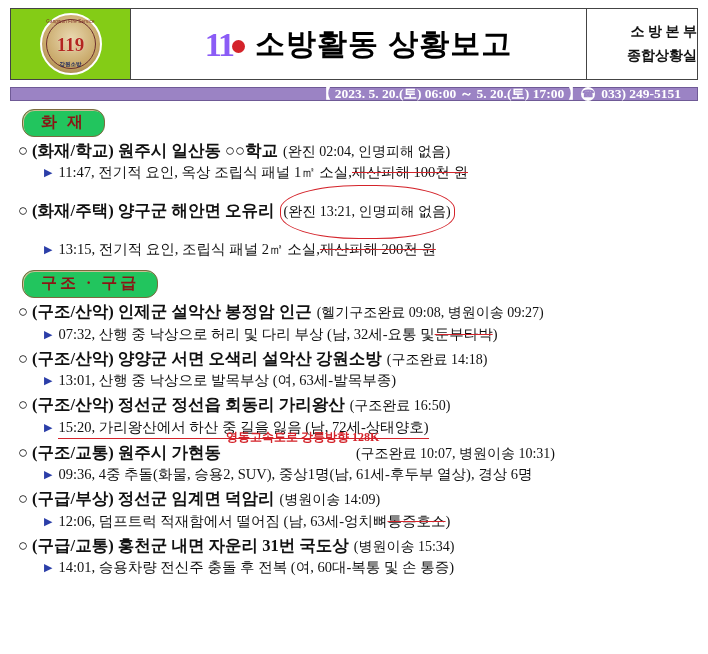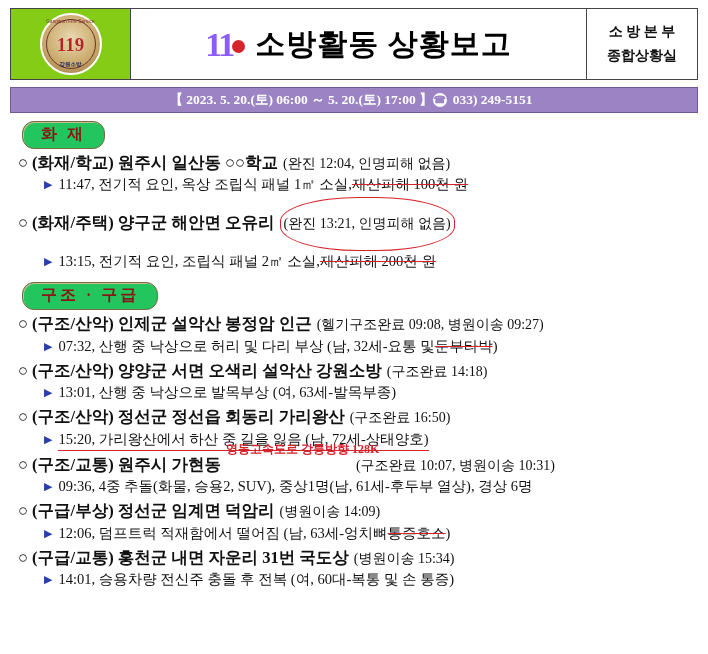--- a/index.html
+++ b/index.html
@@ -65,38 +65,38 @@
     color: #8b5cf6;
     letter-spacing: -2px;
     position: relative;
     top: 1px;
   }
   .num119 .dot {
     display:inline-block; width:13px; height:13px; border-radius:50%;
     background:#d4232a; vertical-align: 3px; margin-left:-1px;
   }
   .title-text {
-    font-family: Liberation Serif, serif;
+    font-family: Liberation Sans, sans-serif;
     font-size: 30px; font-weight: bold; letter-spacing: 1px;
     color:#000;
   }
   .header-right {
     width: 110px;
-    display: flex; flex-direction: column; align-items: center; justify-content: center;
+    display: flex; flex-direction: column; align-items: flex-end; justify-content: center;
     font-family:"Liberation Serif", serif;
     font-size: 14px; font-weight:bold; line-height: 1.7;
   }
 
   
   .timebar {
     margin-top: 7px;
-    height: 26px;
+    height: 14px;
     background: #9b83c4;
     border: 1px solid #6f5a96;
-    display:flex; align-items:center; justify-content:center;
+    display:flex; align-items:center; justify-content:flex-end;
     padding: 0 16px 0 10px;
     color: #ffffff;
     font-size: 13.5px;
     font-weight: bold;
     font-family:"Liberation Serif", serif;
   }
   .timebar .phone { display:flex; align-items:center; gap:6px; }
   .phone-ic {
     display:inline-block; width:14px;height:14px;border-radius:50%;
     background:#fff; color:#9b83c4; font-size:10px; line-height:14px; text-align:center;
@@ -193,21 +193,21 @@
     </span>
   </div>
 
   
   <div class="section-label">화 재</div>
 
   <div class="item">
     <div class="line1">
       <span>○ (화재/학교) 원주시 일산동 ○○학교</span>
       <span class="gap-sm"></span>
-      <span class="muted">(완진 12:04, 인명피해 없음)</span>
+      <span class="muted">(완진 02:04, 인명피해 없음)</span>
     </div>
     <div class="line2">
       <span class="tri">▶</span>
       <span>11:47, 전기적 요인, 옥상 조립식 패널 1㎡ 소실, </span>
       <span class="strike-red">재산피해 100천 원</span>
       <span></span>
     </div>
   </div>
 
   <div class="item">

